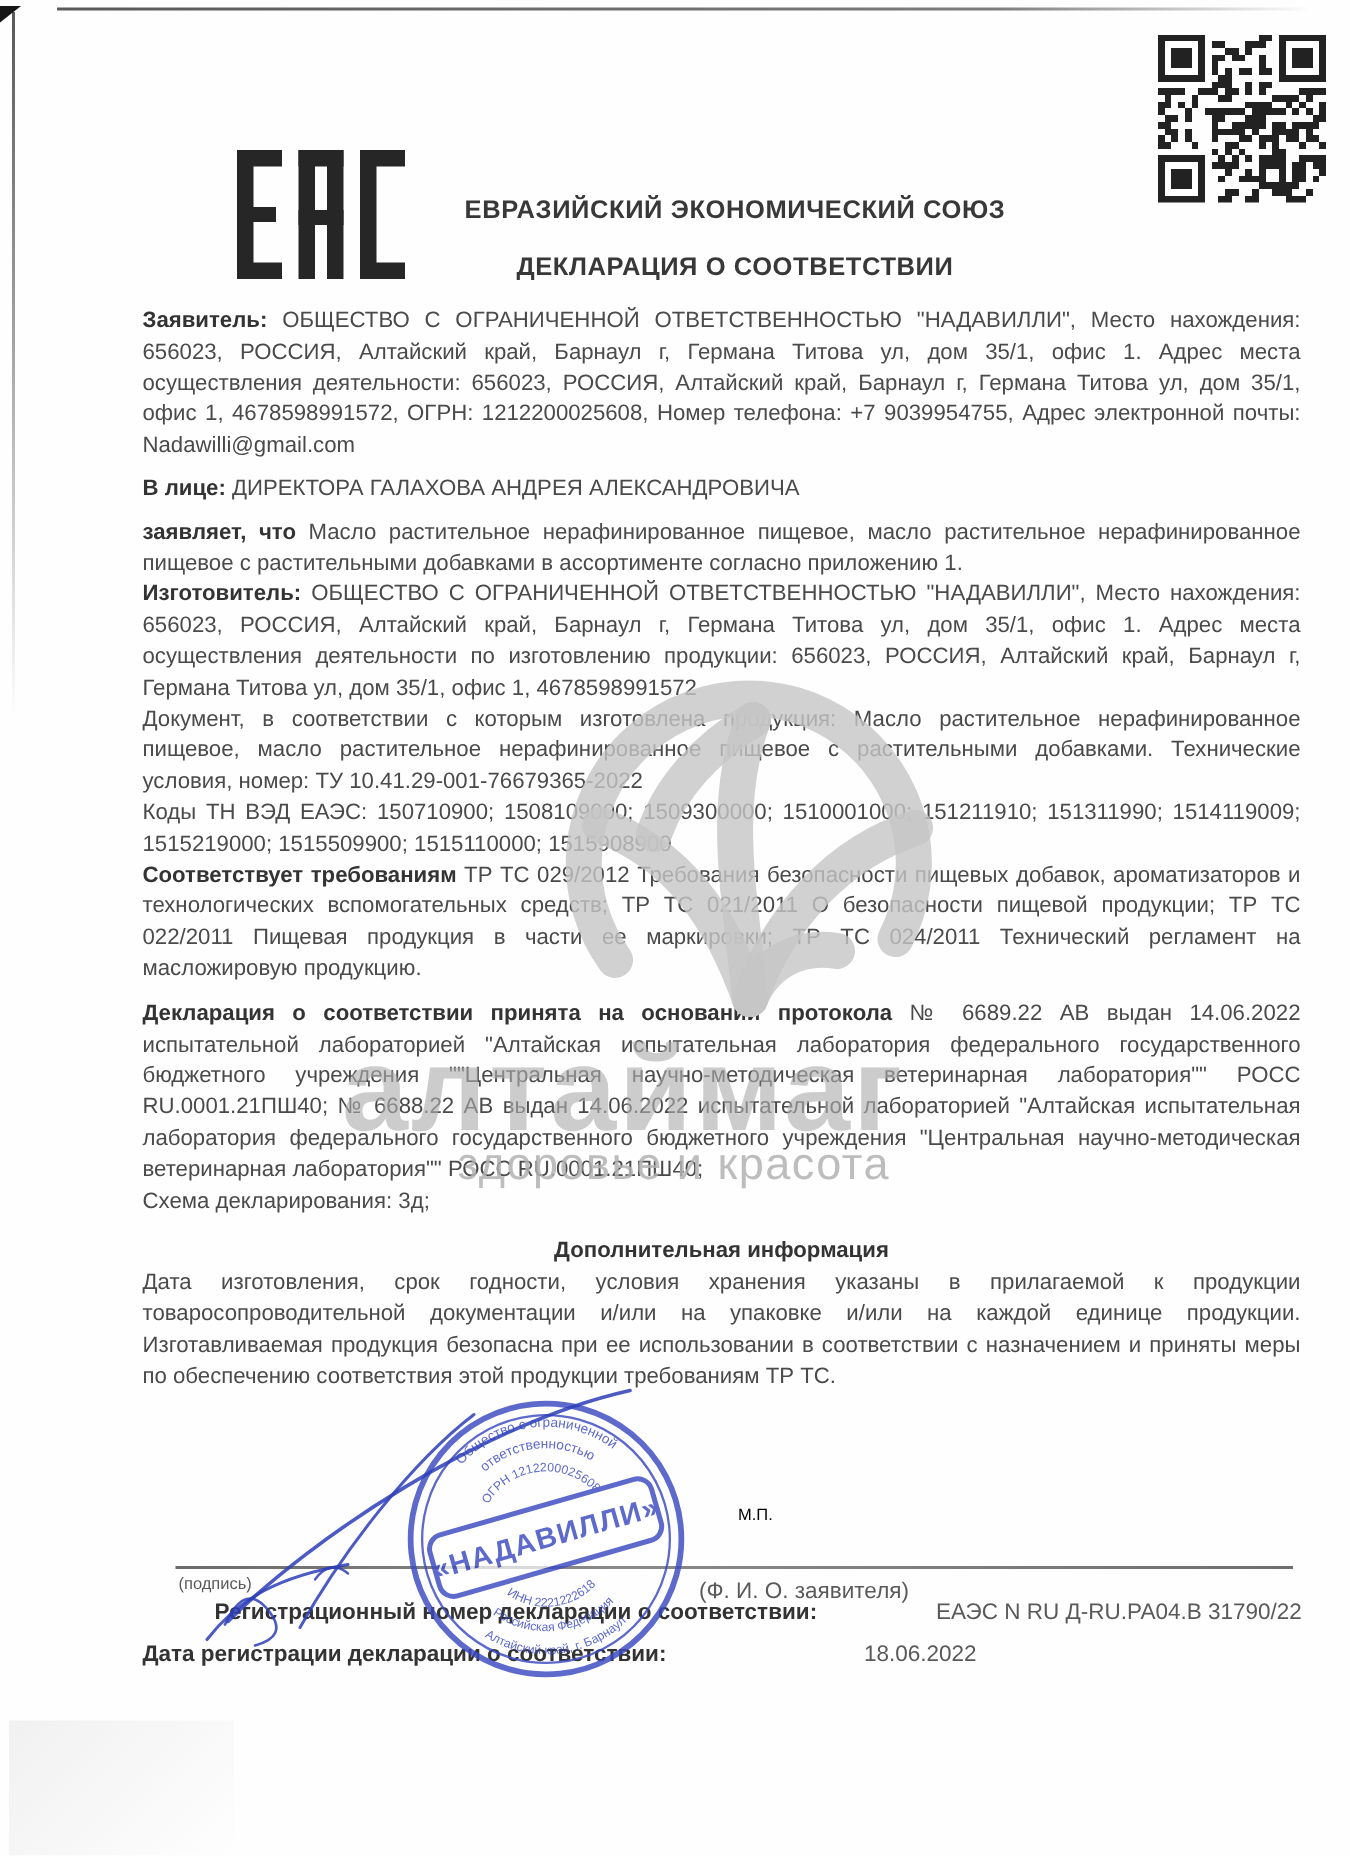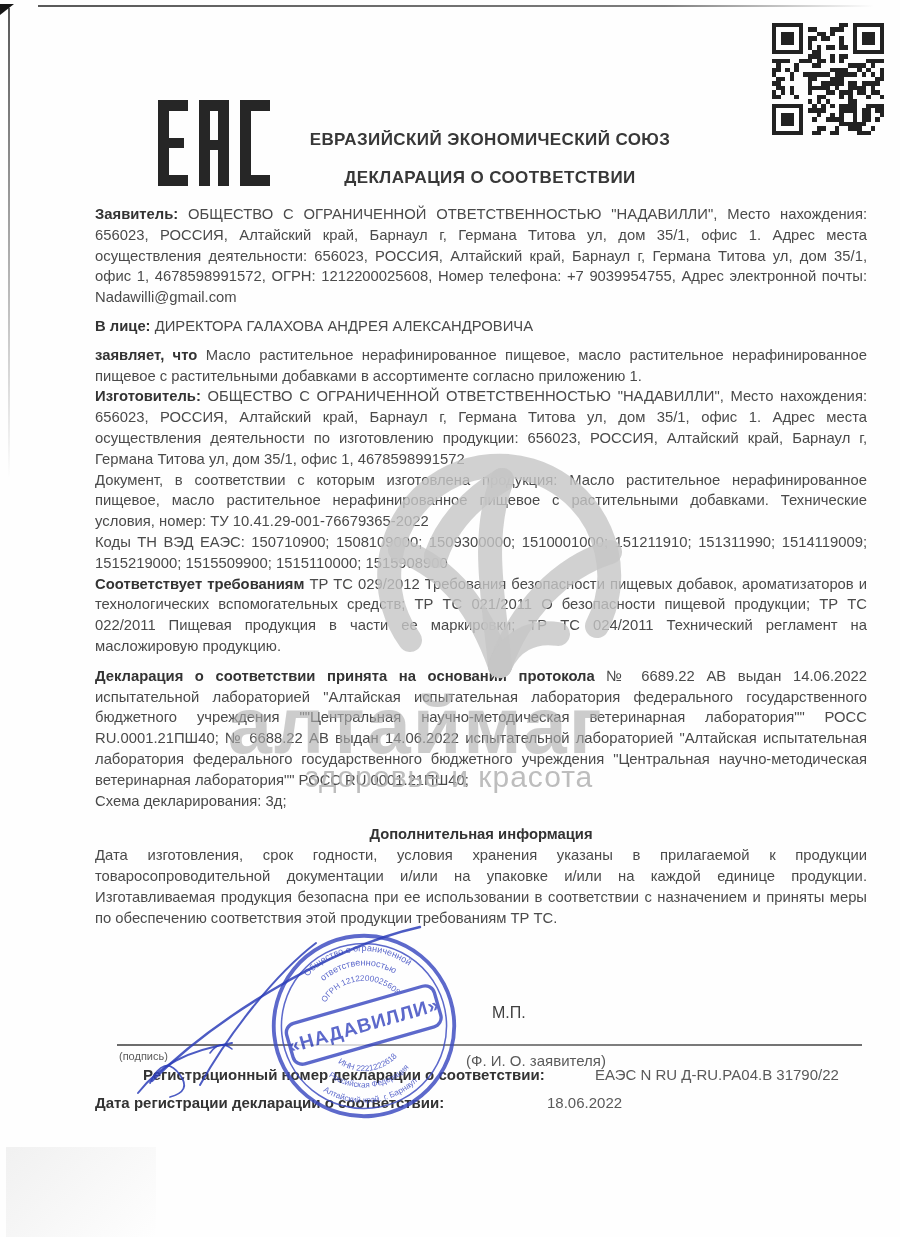--- a/index.html
+++ b/index.html
@@ -47,29 +47,29 @@
     font-weight:bold;font-size:79px;letter-spacing:2px;color:rgba(172,172,172,.62);}
   .wm-tagline{position:absolute;left:305px;top:760px;width:300px;
     font-size:30px;letter-spacing:1px;color:rgba(178,178,178,.85);}
 
   
   .sig-name{position:absolute;left:424px;top:1022px;font-size:15px;color:#5a5a5a;letter-spacing:.5px;z-index:2;}
   .sig-line{position:absolute;left:117px;top:1044px;width:745px;height:2px;
     background:linear-gradient(to right,#6b6b6b,#8a8a8a 40%,#6f6f6f);z-index:2;}
   .cap-sign{position:absolute;left:119px;top:1050px;font-size:11px;color:#5a5a5a;z-index:2;}
   .cap-fio{position:absolute;left:418px;top:1052px;font-size:15px;color:#5a5a5a;z-index:2;margin-left:48px;}
-  .mp{position:absolute;left:492px;top:1004px;font-size:16px;color:#404040;z-index:2;}
+  .mp{position:absolute;left:492px;top:1004px;font-size:11px;color:#000000;z-index:2;}
   .stamp{position:absolute;left:268px;top:930px;width:192px;height:192px;
     transform:rotate(-6deg);opacity:.82;z-index:6;}
   .signature-strokes{position:absolute;left:90px;top:913px;width:400px;height:200px;z-index:7;}
 
   
   .reg-row{position:absolute;left:95px;width:772px;z-index:2;font-size:15px;}
   .reg-row .lbl{font-size:15px;}
-  .reg-val{position:absolute;left:452px;top:0;color:#5a5a5a;font-weight:normal;white-space:nowrap;}
+  .reg-val{position:absolute;left:481px;top:0;color:#5a5a5a;font-weight:normal;white-space:nowrap;}
   .row1{top:1066px;margin-left:48px;}
   .row2{top:1094px;}
 </style>
 </head>
 <body>
 
 <div class="page">
 
   <div class="scan-top-line"></div>
   <div class="scan-left-line"></div>

